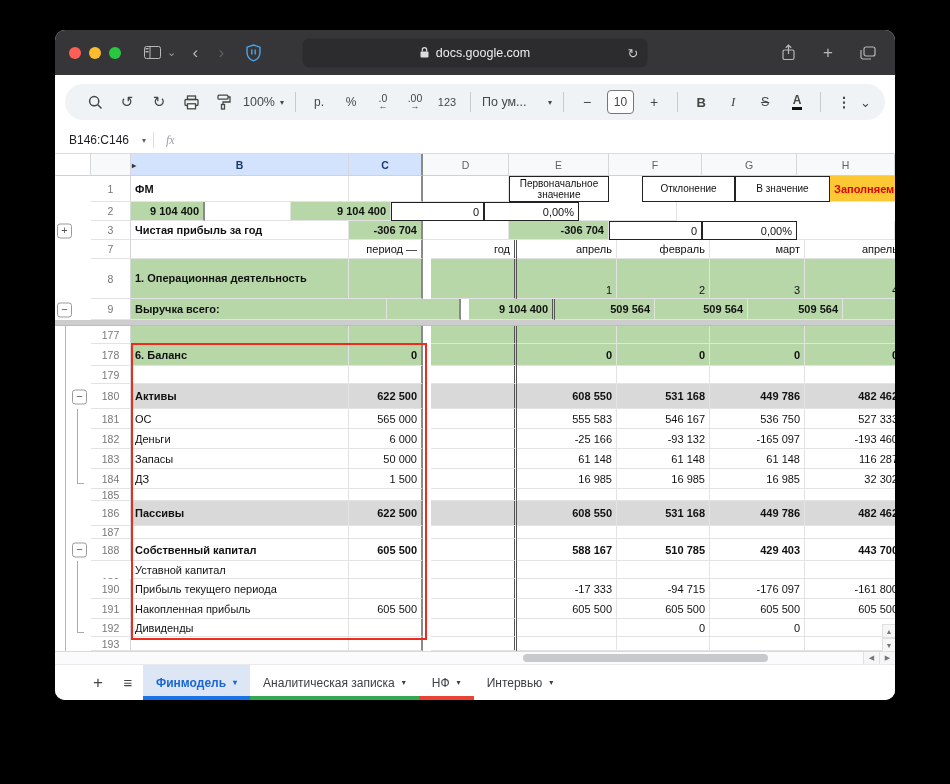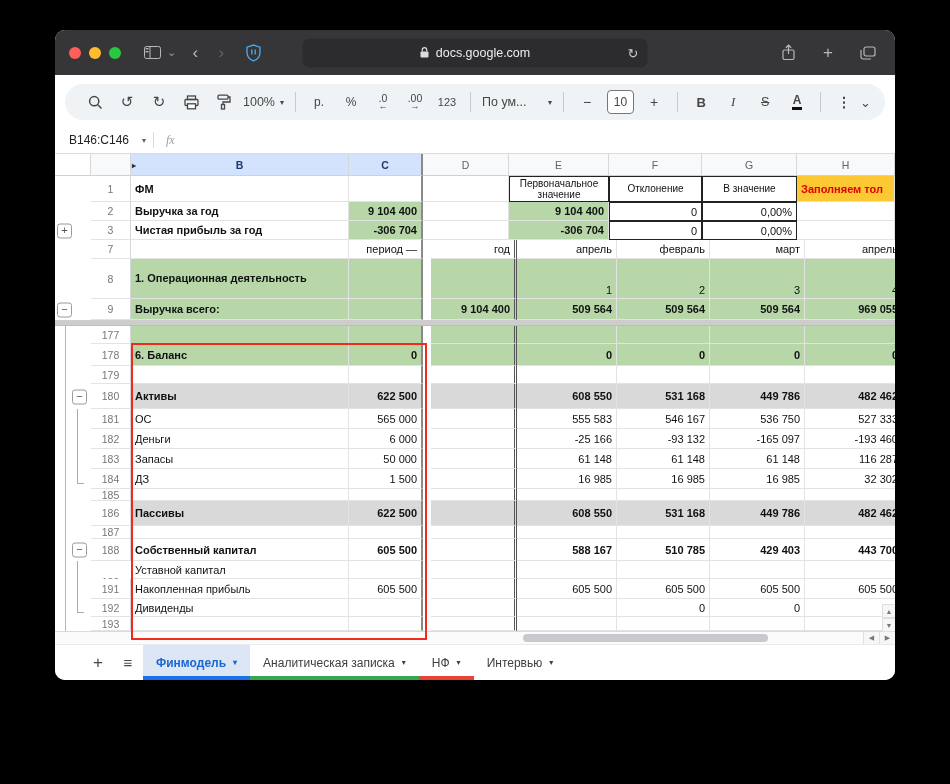--- a/index.html
+++ b/index.html
@@ -235,28 +235,27 @@
           <div class="hcell" style="width: 95px;">G</div>
           <div class="hcell" style="width: 98px;">H</div>
         </div>
         <div class="grow" style="height: 26px;">
           <div class="gut" style="width: 36px;"></div>
           <div class="rn" style="width: 40px;">1</div>
           <div class="cell b" style="width: 218px;">ФМ</div>
           <div class="cell frz" style="width: 74px;"></div>
           <div class="cell" style="width: 86px;"></div>
           <div class="cell c small wrap blk" style="width: 100px;">Первоначальное значение</div>
-          <div class="cell c small blk" style="width: 93px;">Отклонение</div>
+          <div class="cell c small blk" style="width: 93px; margin-left: 33px;">Отклонение</div>
           <div class="cell c small blk" style="width: 95px;">В значение</div>
           <div class="cell b yel redtx" style="width: 98px;">Заполняем тол</div>
         </div>
         <div class="grow" style="height: 19px;">
           <div class="gut" style="width: 36px;"></div>
           <div class="rn" style="width: 40px;">2</div>
-          <div class="cell b" style="width: 218px;">Выручка за год</div>
           <div class="cell b r grn frz" style="width: 74px;">9 104 400</div>
           <div class="cell" style="width: 86px;"></div>
           <div class="cell b r grn" style="width: 100px;">9 104 400</div>
           <div class="cell r blk" style="width: 93px;">0</div>
           <div class="cell r blk" style="width: 95px;">0,00%</div>
           <div class="cell" style="width: 98px;"></div>
         </div>
         <div class="grow" style="height: 19px;">
           <div class="gut" style="width: 36px;">
             <span class="mbox lvl1">+</span>
@@ -290,21 +289,21 @@
           <div class="cell r bot" style="width: 100px;">1</div>
           <div class="cell r bot" style="width: 93px;">2</div>
           <div class="cell r bot" style="width: 95px;">3</div>
           <div class="cell r bot" style="width: 98px;">4</div>
         </div>
         <div class="grow rg" style="height: 21px;">
           <div class="gut" style="width: 36px;">
             <span class="mbox lvl1">−</span>
           </div>
           <div class="rn" style="width: 40px;">9</div>
-          <div class="cell b" style="width: 218px;">Выручка всего:</div>
+          <div class="cell b" style="width: 256px;">Выручка всего:</div>
           <div class="cell frz" style="width: 74px;"></div>
           <div class="cell b r dbl" style="width: 86px;">9 104 400</div>
           <div class="cell b r" style="width: 100px;">509 564</div>
           <div class="cell b r" style="width: 93px;">509 564</div>
           <div class="cell b r" style="width: 95px;">509 564</div>
           <div class="cell b r" style="width: 98px;">969 055</div>
         </div>
         <div class="divider" style="height: 5px;"></div>
         <div class="grow rg" style="height: 18px;">
           <div class="gut og" style="width: 36px;"></div>
@@ -455,20 +454,33 @@
             <span class="iline"></span>
           </div>
           <div class="rn" style="width: 40px; margin-top: 21px;">189</div>
           <div class="cell" style="width: 218px;">Уставной капитал</div>
           <div class="cell frz" style="width: 74px;"></div>
           <div class="cell dbl" style="width: 86px;"></div>
           <div class="cell" style="width: 100px;"></div>
           <div class="cell" style="width: 93px;"></div>
           <div class="cell" style="width: 95px;"></div>
           <div class="cell" style="width: 98px;"></div>
+        </div>
+        <div class="grow" style="height: 20px;">
+          <div class="gut og" style="width: 36px;">
+            <span class="iline"></span>
+          </div>
+          <div class="rn" style="width: 40px;">190</div>
+          <div class="cell" style="width: 218px;">Прибыль текущего периода</div>
+          <div class="cell frz" style="width: 74px;"></div>
+          <div class="cell dbl" style="width: 86px;"></div>
+          <div class="cell r" style="width: 100px;">-17 333</div>
+          <div class="cell r" style="width: 93px;">-94 715</div>
+          <div class="cell r" style="width: 95px;">-176 097</div>
+          <div class="cell r" style="width: 98px;">-161 800</div>
         </div>
         <div class="grow" style="height: 20px;">
           <div class="gut og" style="width: 36px;">
             <span class="iline"></span>
           </div>
           <div class="rn" style="width: 40px;">191</div>
           <div class="cell" style="width: 218px;">Накопленная прибыль</div>
           <div class="cell r frz" style="width: 74px;">605 500</div>
           <div class="cell dbl" style="width: 86px;"></div>
           <div class="cell r" style="width: 100px;">605 500</div>

